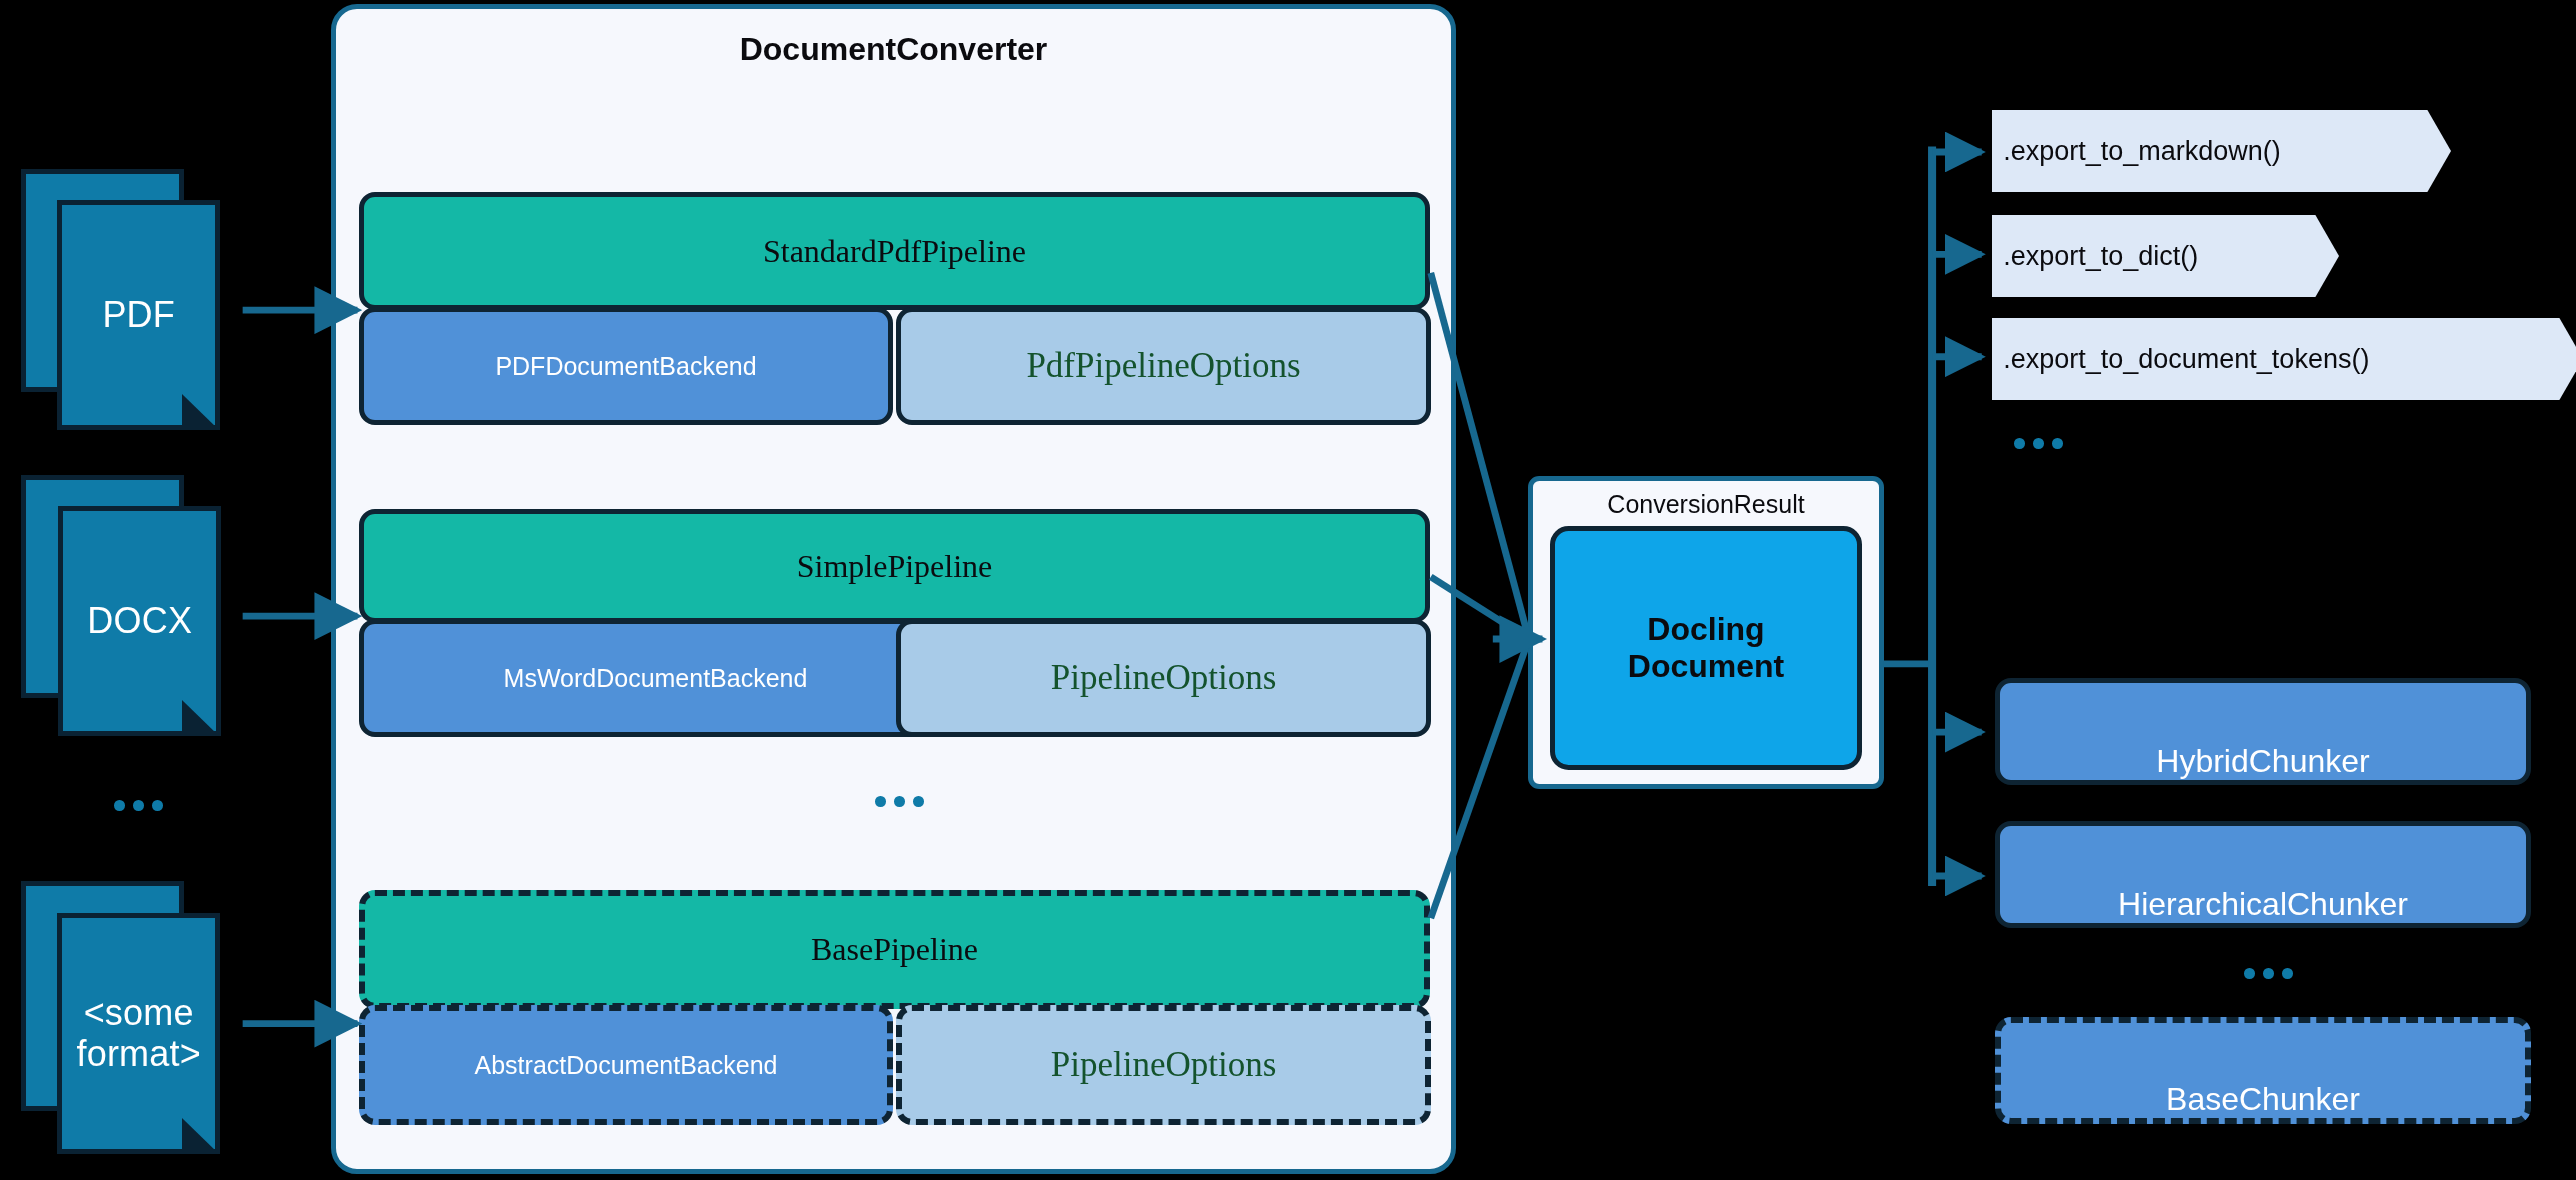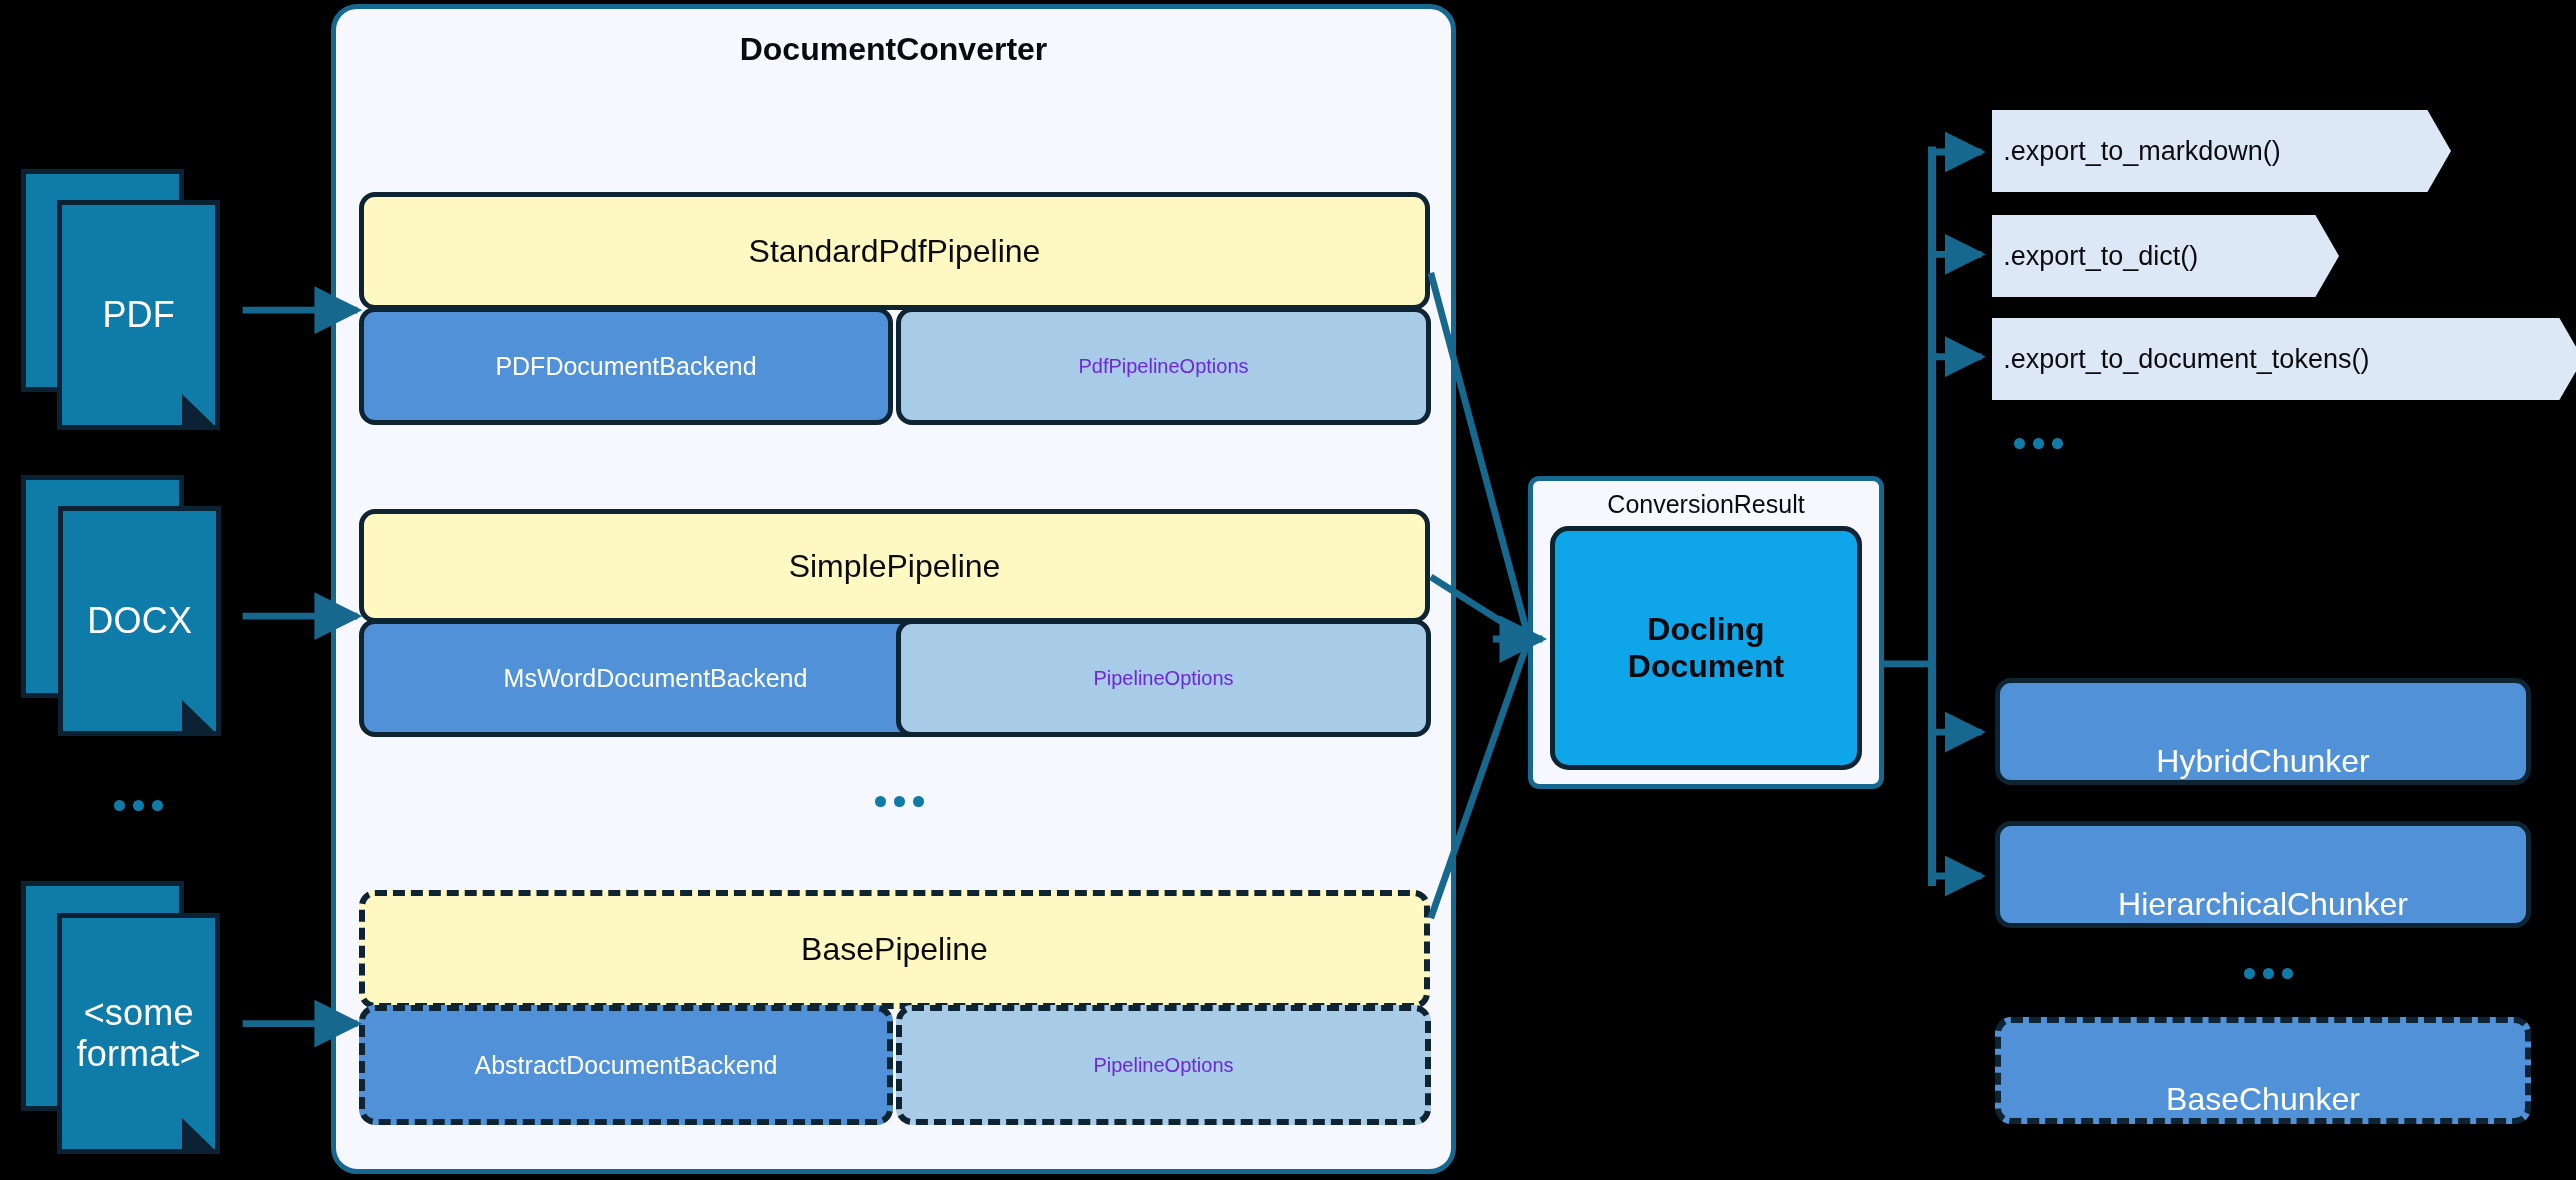--- a/index.html
+++ b/index.html
@@ -84,27 +84,28 @@
 
   
   .pipeline-group {
     position: absolute;
     z-index: 3;
   }
   .pipe-header {
     position: absolute;
     left: 0;
     top: 0;
-    background: #fef9c3;
+    background: #14b8a6;
     border: 5.6px solid #0e2433;
     border-radius: 16px;
     box-sizing: border-box;
     display: flex;
     align-items: center;
     justify-content: center;
+    font-family: Liberation Serif, serif;
   }
   .pipe-header-label {
     font-size: 32px;
     color: #0b0b0f;
     user-select: none;
   }
   .pipe-backend {
     position: absolute;
     background: #5091d8;
     border: 5.6px solid #0e2433;
@@ -123,23 +124,24 @@
     position: absolute;
     background: #a8cbe8;
     border: 5.6px solid #0e2433;
     border-radius: 16px;
     box-sizing: border-box;
     display: flex;
     align-items: center;
     justify-content: center;
   }
   .pipe-options-label {
-    font-size: 20px;
-    color: #6d28d9;
-    user-select: none;
+    font-size: 35px;
+    color: #14532d;
+    user-select: none;
+    font-family: Liberation Serif, serif;
   }
   
   .pipeline-group.abstract .pipe-header,
   .pipeline-group.abstract .pipe-backend,
   .pipeline-group.abstract .pipe-options {
     border-style: dashed;
     border-width: 6.2px;
   }
 
   

